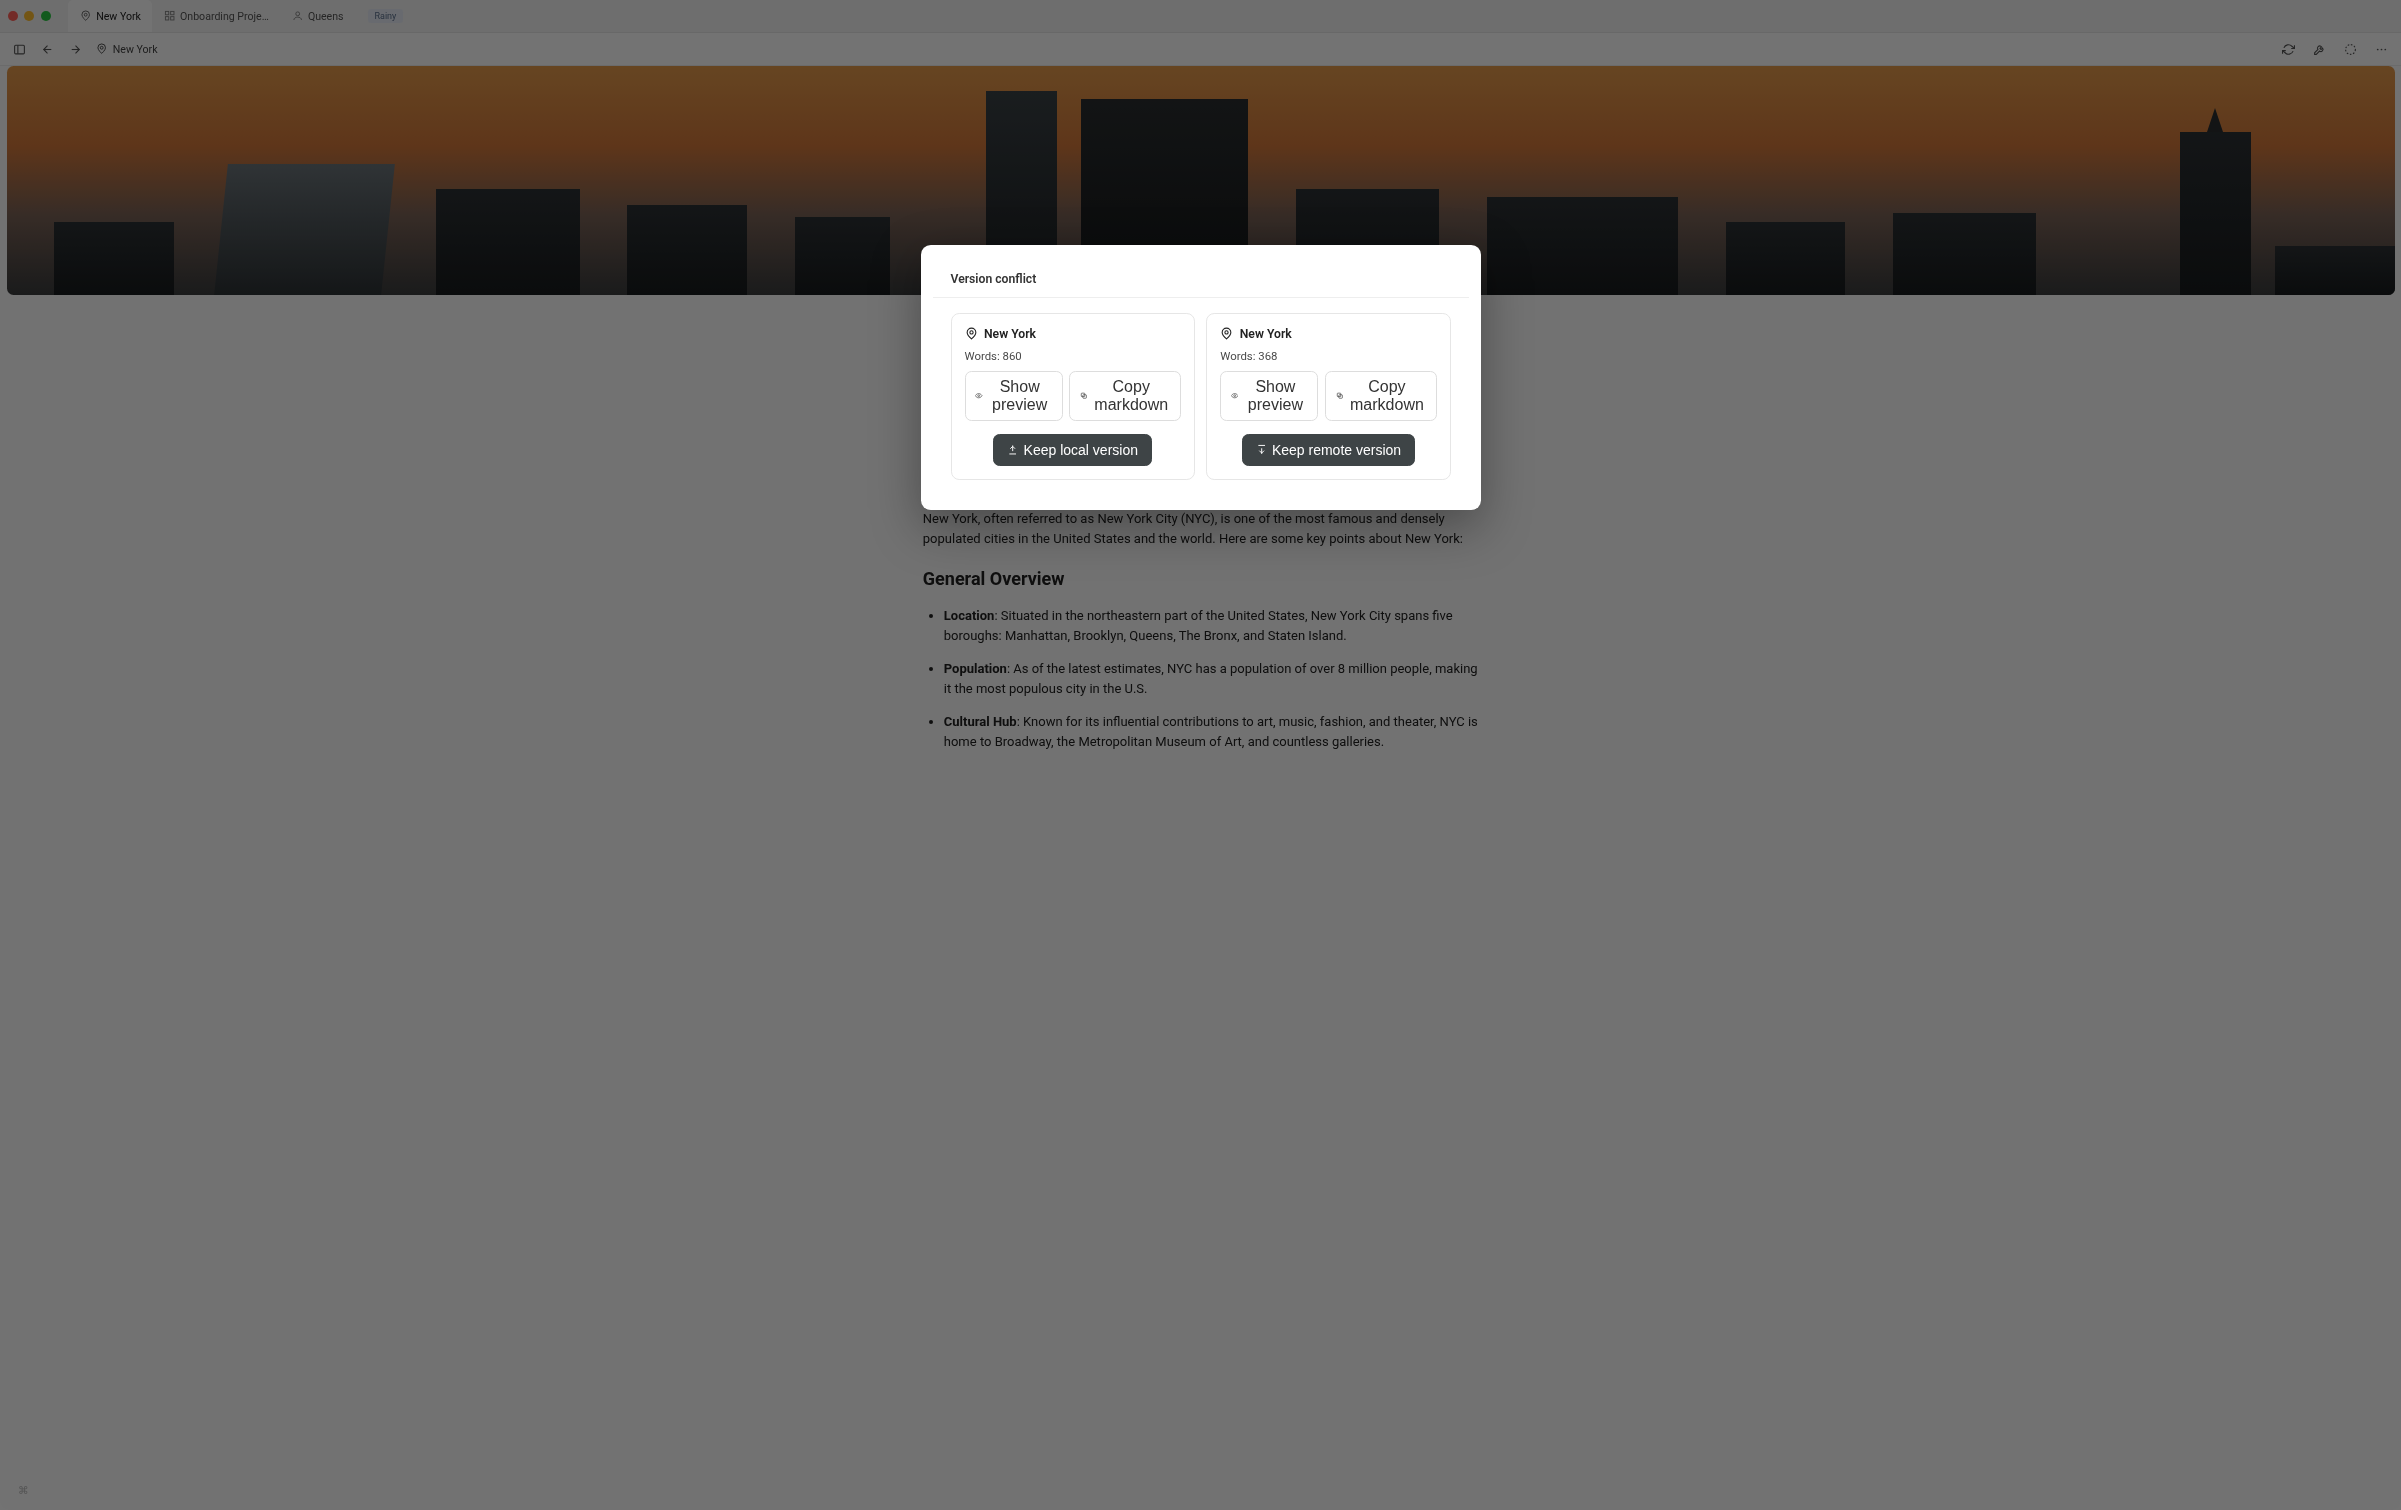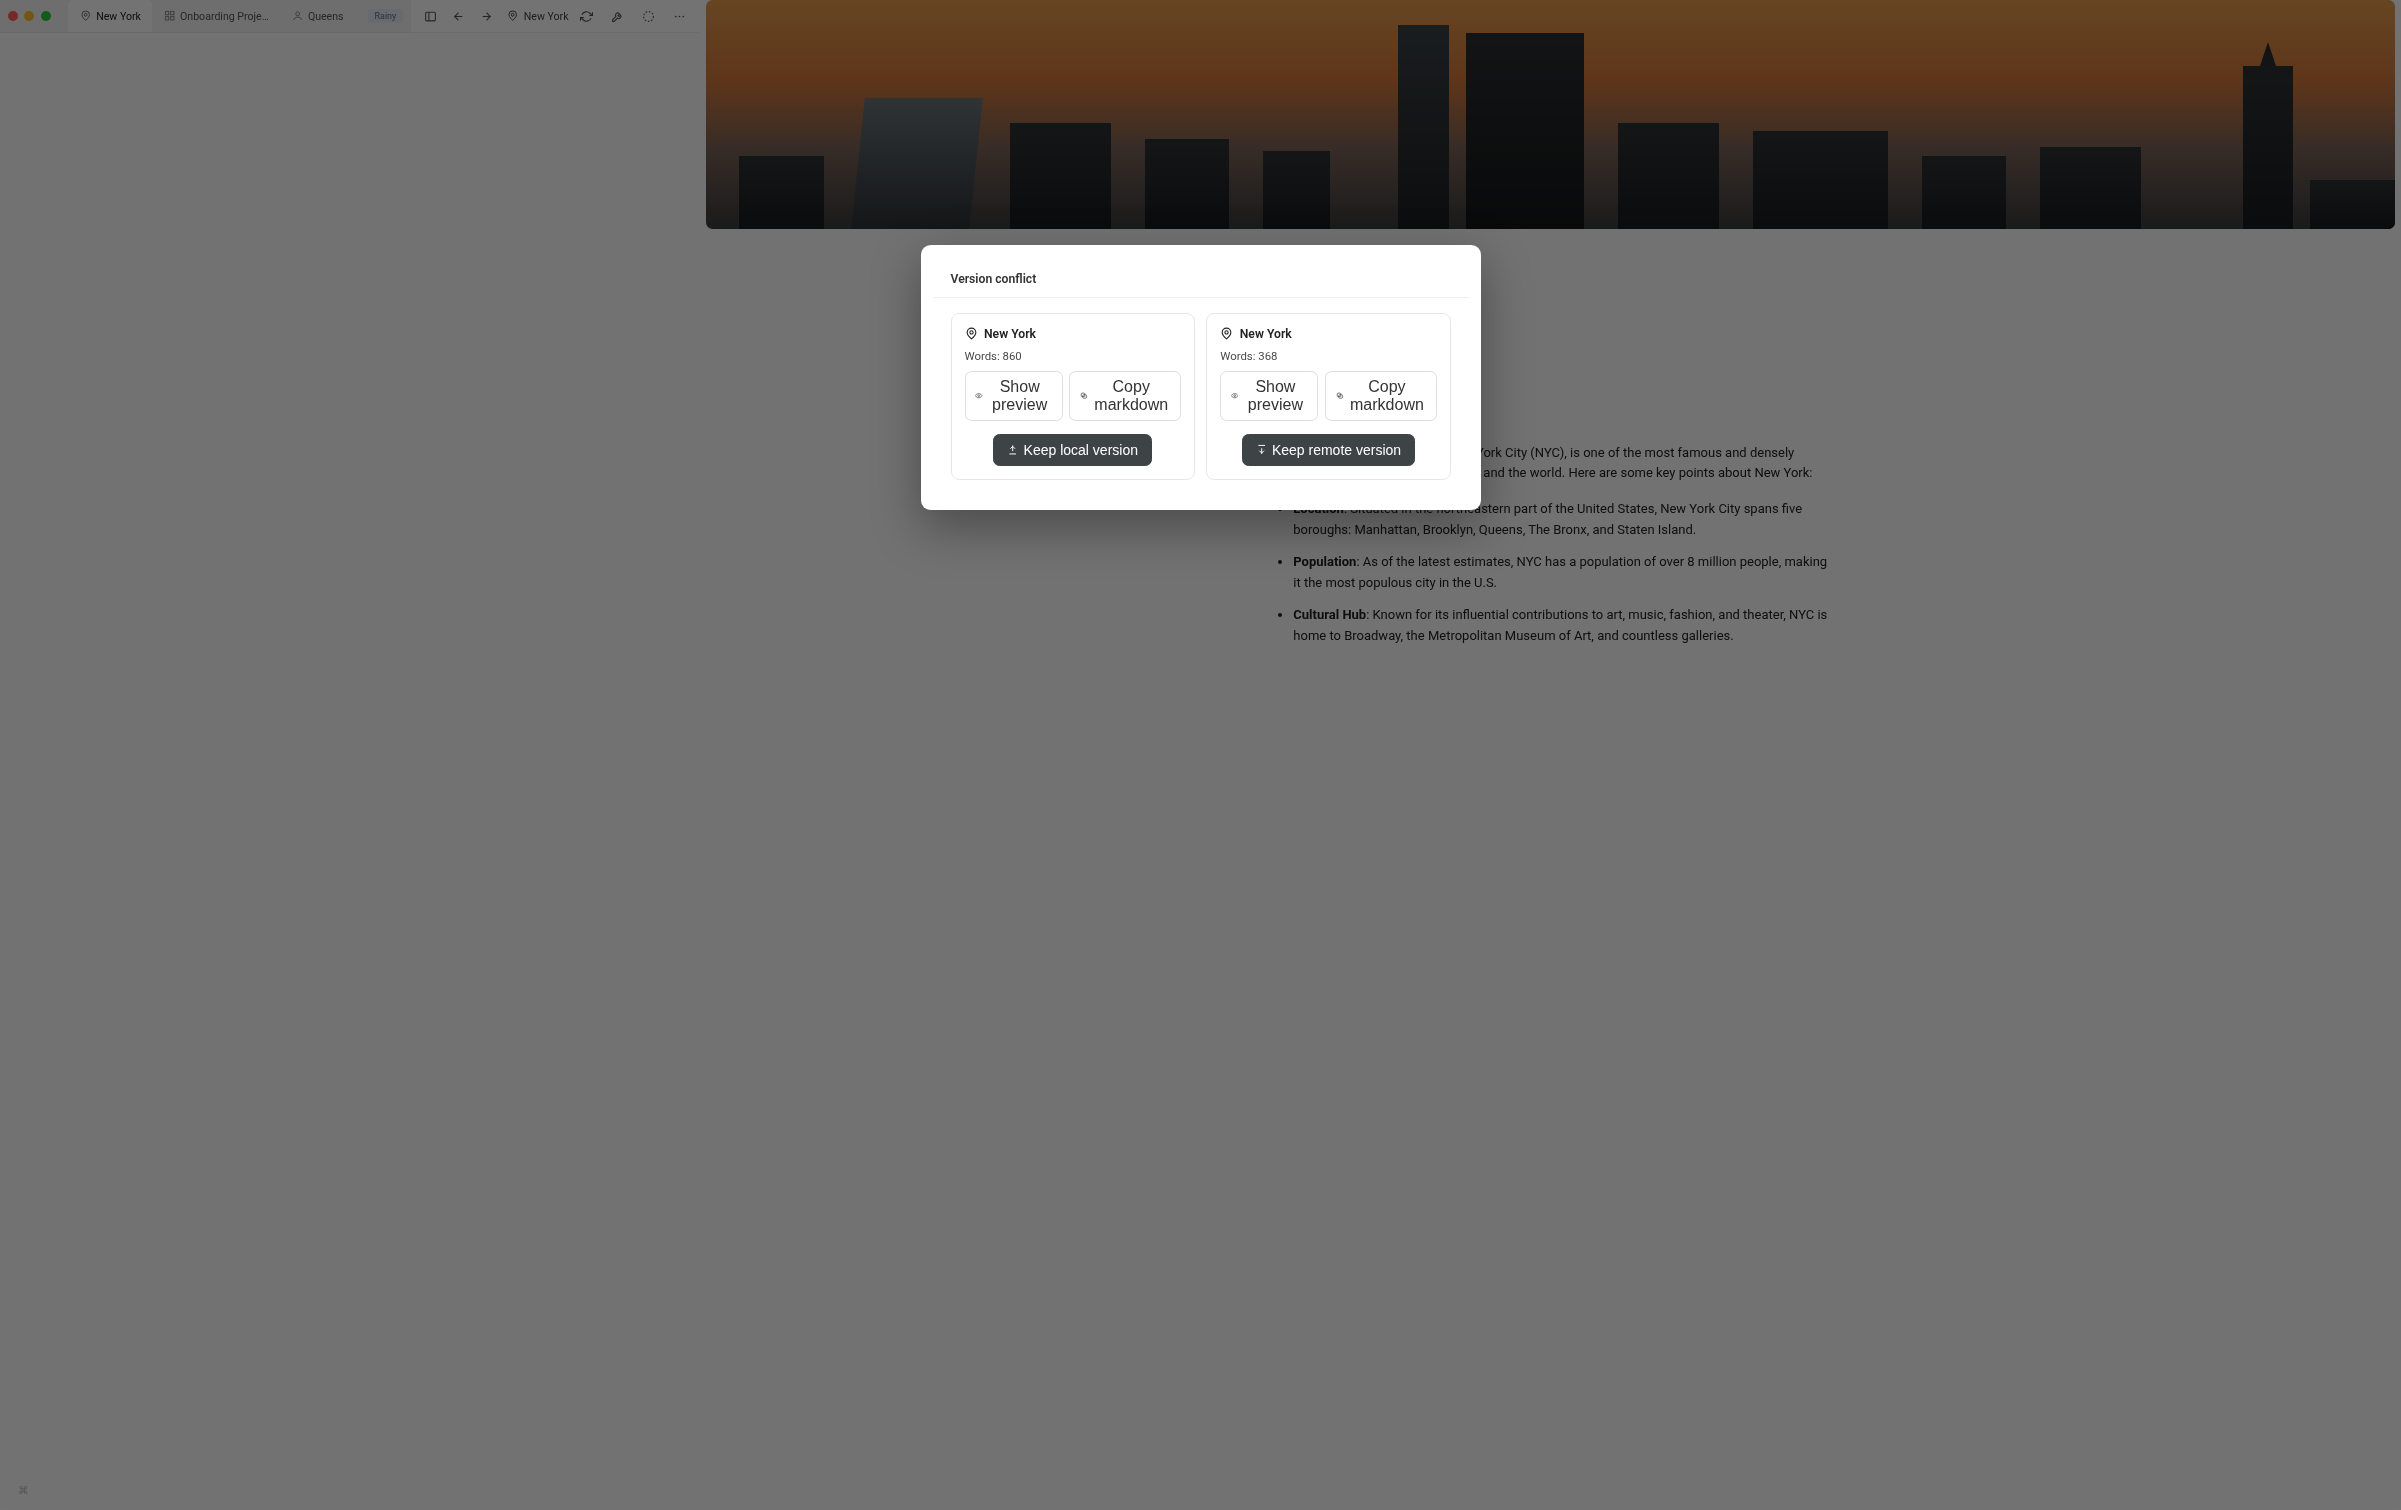--- a/index.html
+++ b/index.html
@@ -1,18 +1,18 @@
 <!DOCTYPE html>
 <html style="font-size:13px"><head>
 <meta charset="utf-8">
 <style>
   * { box-sizing: border-box; margin: 0; padding: 0; }
   html, body { width: 100%; height: 100%; font-family: -apple-system, BlinkMacSystemFont, "Segoe UI", Roboto, sans-serif; background: #fff; color: #1a1a1a; overflow: hidden; }
 
-  .window { width: 100%; height: 100%; display: flex; background: #fcfcfc; border-radius: 9.8px; position: relative; }
+  .window { width: 100%; height: 100%; display: flex; flex-direction: column; background: #fcfcfc; border-radius: 9.8px; position: relative; }
 
   
   .titlebar { height: 33px; display: flex; align-items: center; padding: 0 8.2px; background: #f3f3f3; border-bottom: 0.8px solid #e6e6e6; gap: 6.5px; }
   .traffic-lights { display: flex; gap: 6.5px; margin-right: 11.4px; }
   .tl { width: 9.8px; height: 9.8px; border-radius: 50%; }
   .tl.red { background: #ff5f57; }
   .tl.yellow { background: #febc2e; }
   .tl.green { background: #28c840; }
 
   .tabs { display: flex; align-items: stretch; height: 100%; }
@@ -239,20 +239,21 @@
                 <rect x="9" y="9" width="11" height="11" rx="2"></rect>
                 <rect x="4" y="4" width="11" height="11" rx="2"></rect>
               </svg>
           </span>
           <span>C</span>
         </div>
       </div>
 
       <div class="body-text">
         <p>New York, often referred to as New York City (NYC), is one of the most famous and densely populated cities in the United States and the world. Here are some key points about New York:</p>
+        <h2>General Overview</h2>
         <ul>
           <li><strong>Location</strong><span>: Situated in the northeastern part of the United States, New York City spans five boroughs: Manhattan, Brooklyn, Queens, The Bronx, and Staten Island.</span></li>
           <li><strong>Population</strong><span>: As of the latest estimates, NYC has a population of over 8 million people, making it the most populous city in the U.S.</span></li>
           <li><strong>Cultural Hub</strong><span>: Known for its influential contributions to art, music, fashion, and theater, NYC is home to Broadway, the Metropolitan Museum of Art, and countless galleries.</span></li>
         </ul>
       </div>
     </div>
   </div>
 
   <span class="cmd-hint">⌘</span>

